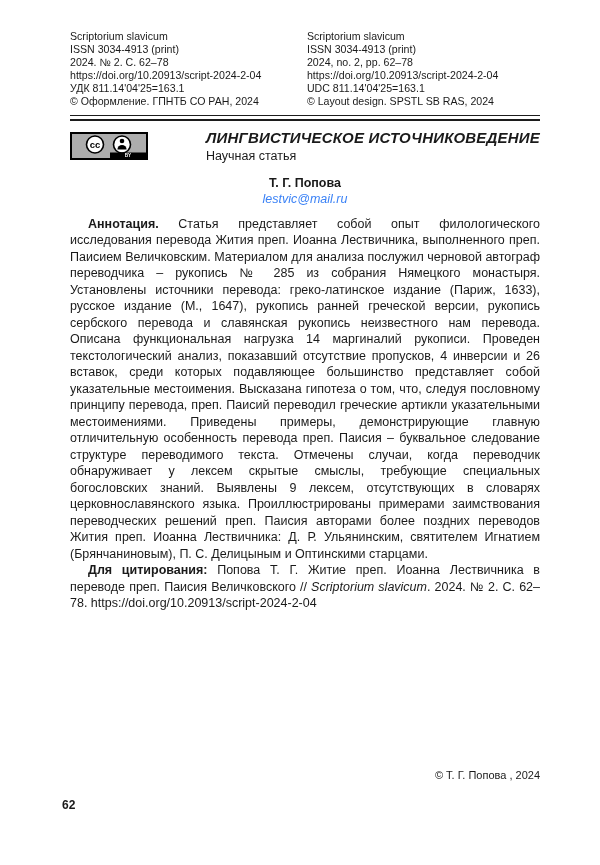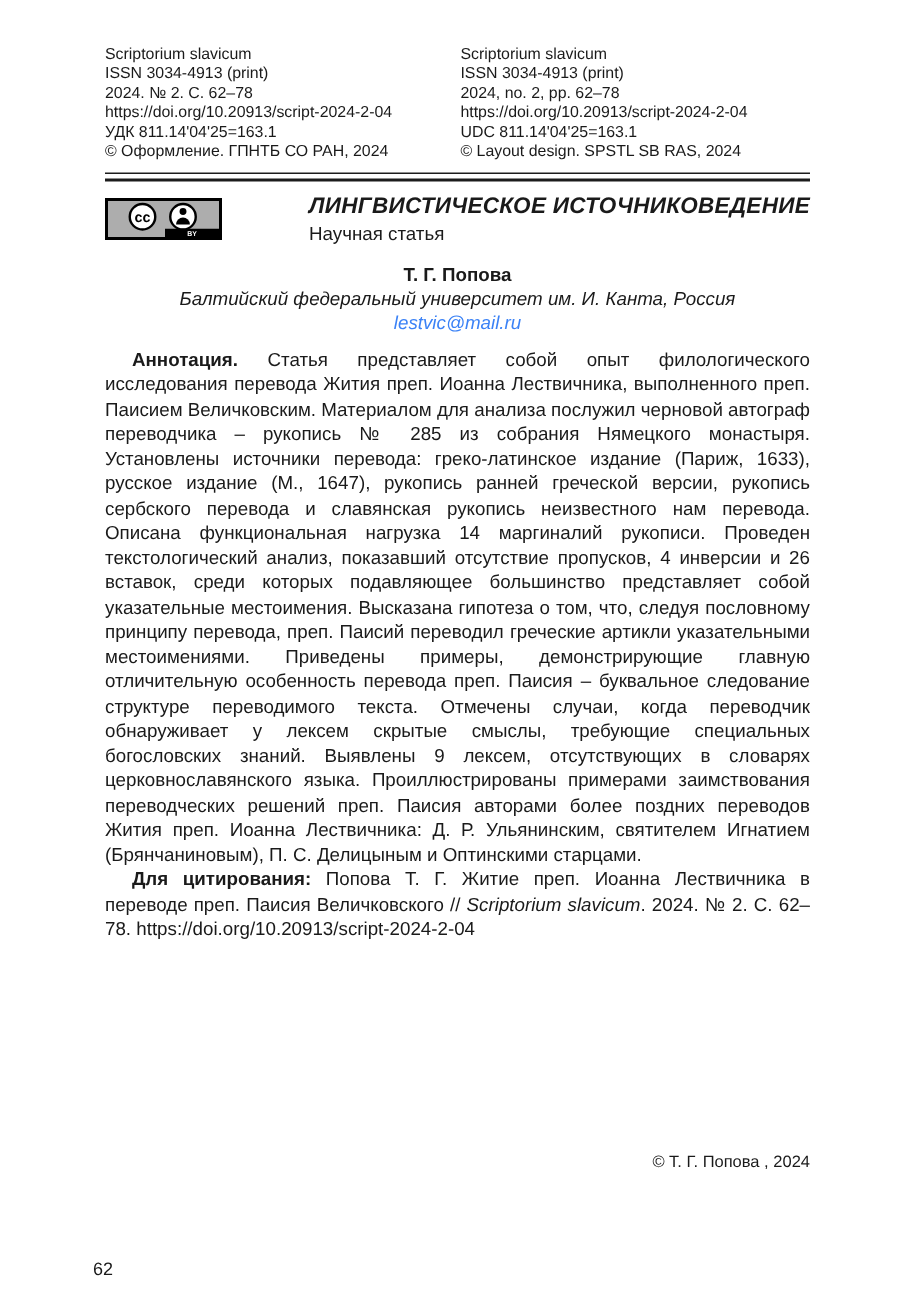--- a/index.html
+++ b/index.html
@@ -32,21 +32,21 @@
   }
   .author { text-align:center; font-weight:bold; font-size:12.5px; margin-top:13px; }
   .affiliation { text-align:center; font-style:italic; font-size:12.5px; margin-top:2px; }
   .email-line { text-align:center; font-style:italic; font-size:12.5px; margin-top:2px; }
   .email-line a { color:#3b82f6; text-decoration:none; }
   .body-text { margin-top:10px; font-size:12.5px; line-height:16.5px; text-align:justify; }
   .para { margin:0; text-indent:18px; }
   .lead { font-weight:bold; }
   .journal-italic { font-style:italic; }
   .copyright { position:absolute; right:60px; top:769px; font-size:11px; }
-  .page-number { position:absolute; left:62px; top:839px; font-size:12px; }
+  .page-number { position:absolute; left:62px; top:798px; font-size:12px;font-weight:bold; }
 </style>
 </head>
 <body>
 
 <div class="page">
 
   <div class="header">
     <div class="header-col">
       <div>Scriptorium slavicum</div>
       <div>ISSN 3034-4913 (print)</div>
@@ -87,21 +87,20 @@
       </svg>
     </div>
     <div>
       <div class="section-title">ЛИНГВИСТИЧЕСКОЕ ИСТОЧНИКОВЕДЕНИЕ</div>
       <div class="article-type">Научная статья</div>
     </div>
   </div>
 
 
   <div class="author">Т. Г. Попова</div>
-  <div class="affiliation">Балтийский федеральный университет им. И. Канта, Россия</div>
   <div class="email-line">
     <a href="#">lestvic@mail.ru</a>
   </div>
 
   <div class="body-text">
     <p class="para"><span class="lead">Аннотация.</span><span> Статья представляет собой опыт филологического исследования перевода Жития преп. Иоанна Лествичника, выполненного преп. Паисием Величковским. Материалом для анализа послужил черновой автограф переводчика – рукопись № 285 из собрания Нямецкого монастыря. Установлены источники перевода: греко-латинское издание (Париж, 1633), русское издание (М., 1647), рукопись ранней греческой версии, рукопись сербского перевода и славянская рукопись неизвестного нам перевода. Описана функциональная нагрузка 14 маргиналий рукописи. Проведен текстологический анализ, показавший отсутствие пропусков, 4 инверсии и 26 вставок, среди которых подавляющее большинство представляет собой указательные местоимения. Высказана гипотеза о том, что, следуя пословному принципу перевода, преп. Паисий переводил греческие артикли указательными местоимениями. Приведены примеры, демонстрирующие главную отличительную особенность перевода преп. Паисия – буквальное следование структуре переводимого текста. Отмечены случаи, когда переводчик обнаруживает у лексем скрытые смыслы, требующие специальных богословских знаний. Выявлены 9 лексем, отсутствующих в словарях церковнославянского языка. Проиллюстрированы примерами заимствования переводческих решений преп. Паисия авторами более поздних переводов Жития преп. Иоанна Лествичника: Д. Р. Ульянинским, святителем Игнатием (Брянчаниновым), П. С. Делицыным и Оптинскими старцами.</span></p>
     <p class="para"><span class="lead">Для цитирования:</span><span> Попова Т. Г. Житие преп. Иоанна Лествичника в переводе преп. Паисия Величковского // </span><span class="journal-italic">Scriptorium slavicum</span><span>. 2024. № 2. С. 62–78. https://doi.org/10.20913/script-2024-2-04</span></p>
   </div>
 
   <div class="copyright">© Т. Г. Попова , 2024</div>

